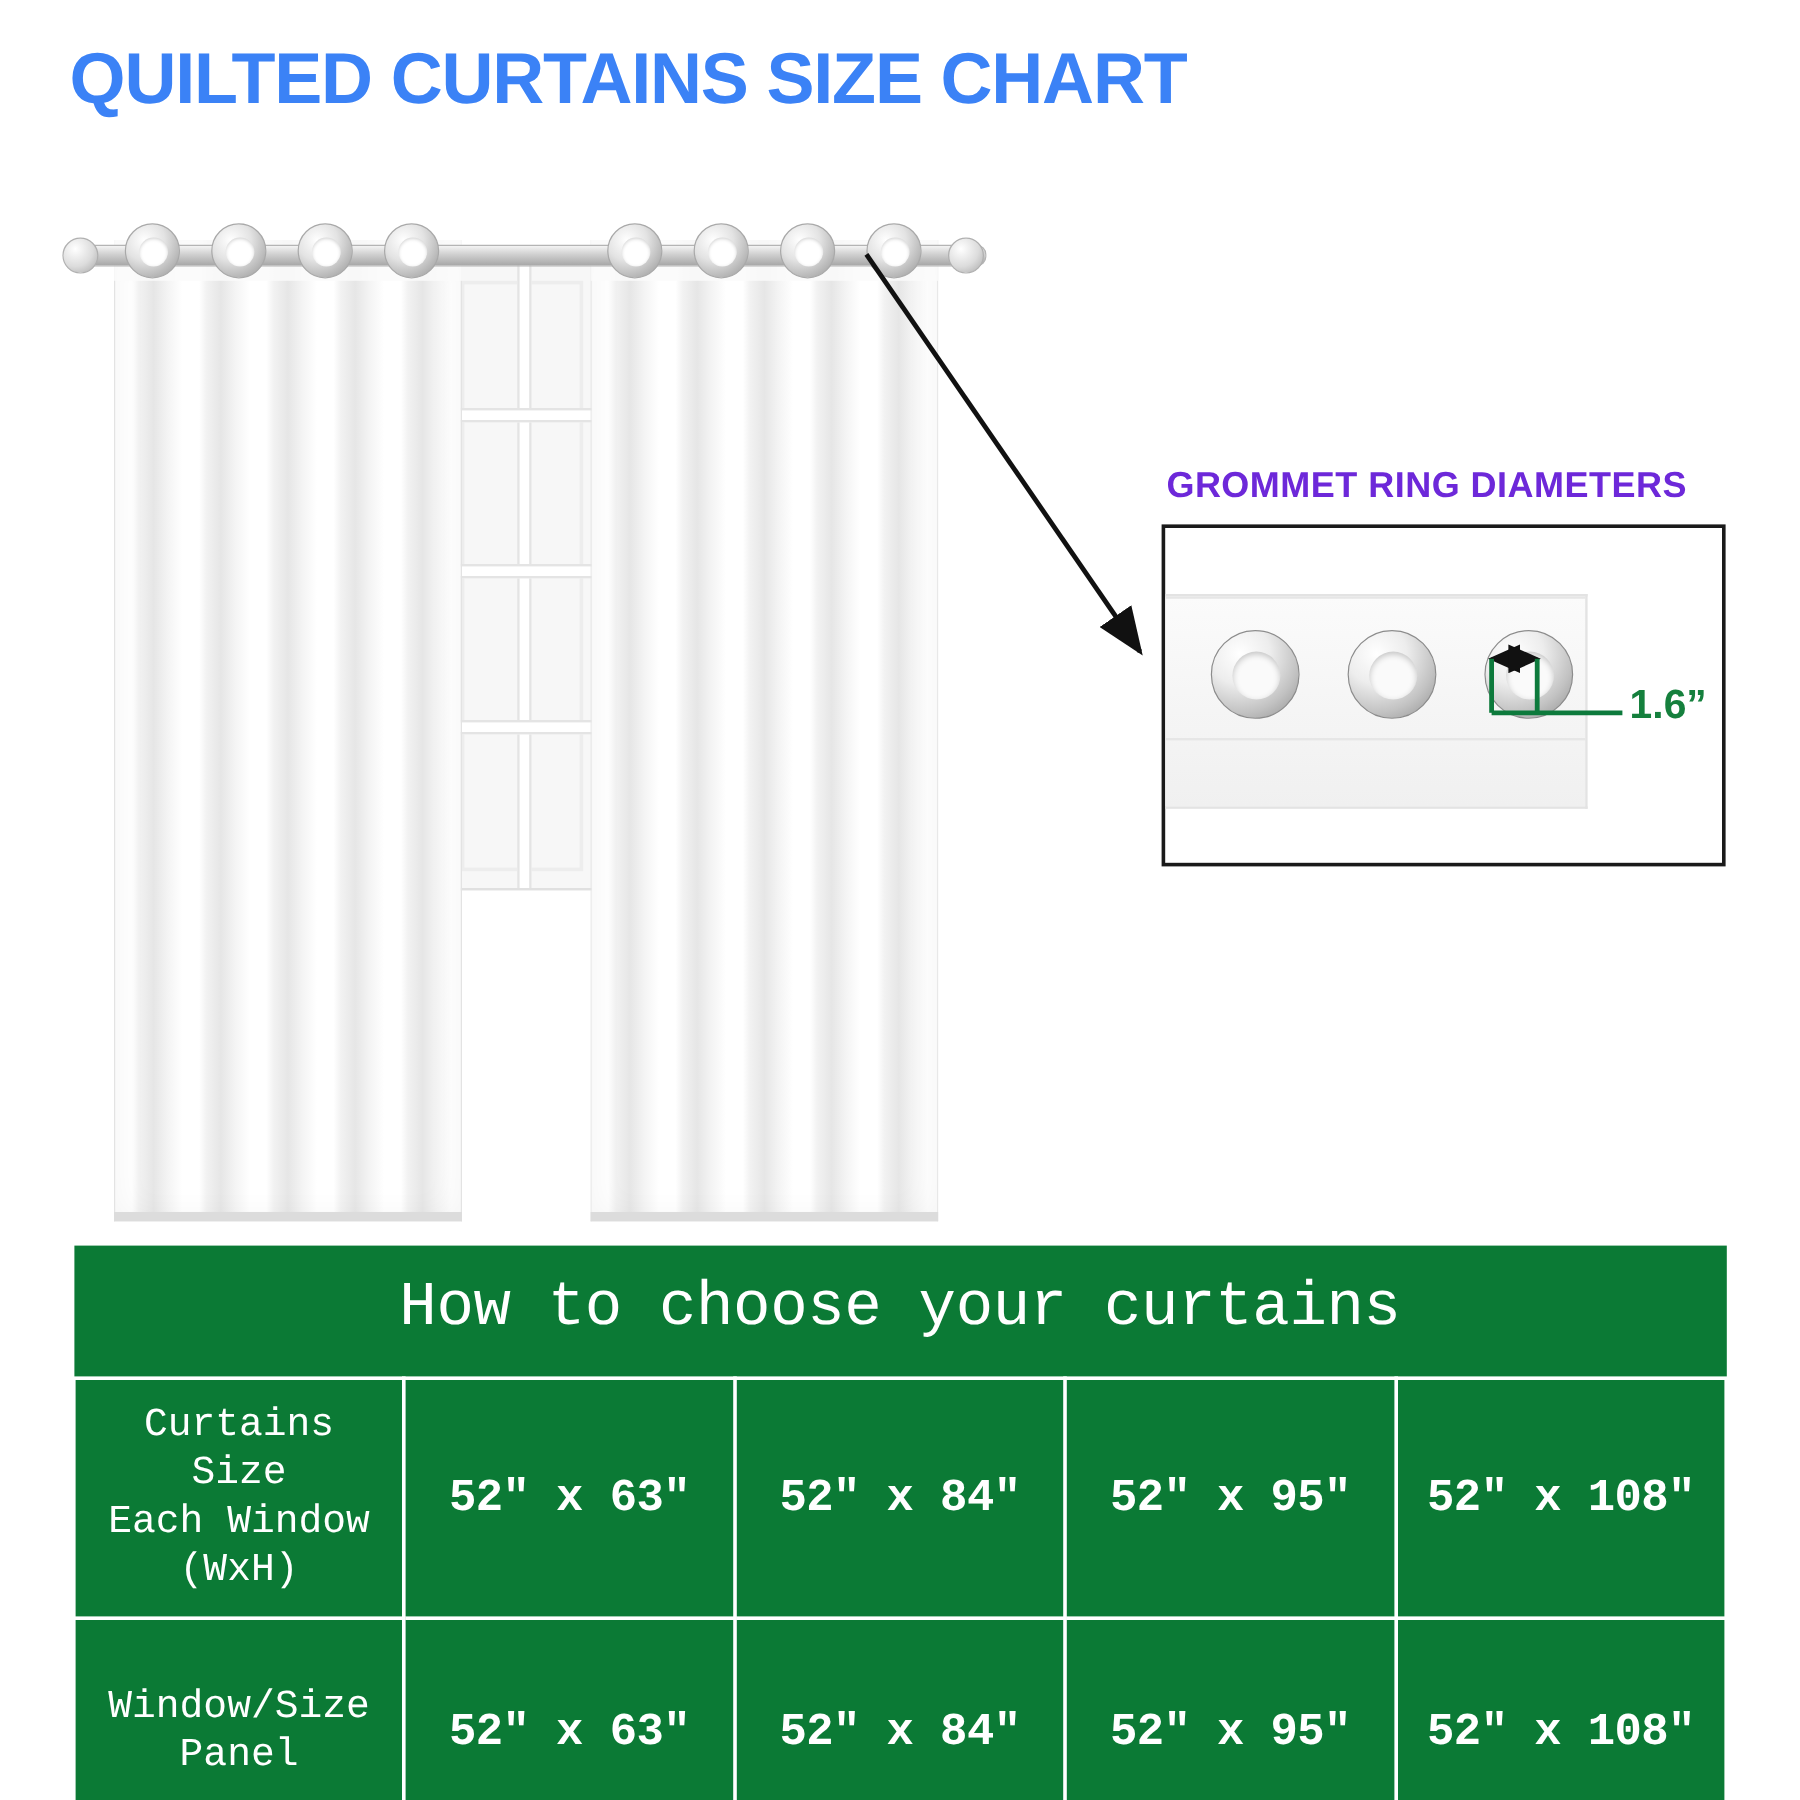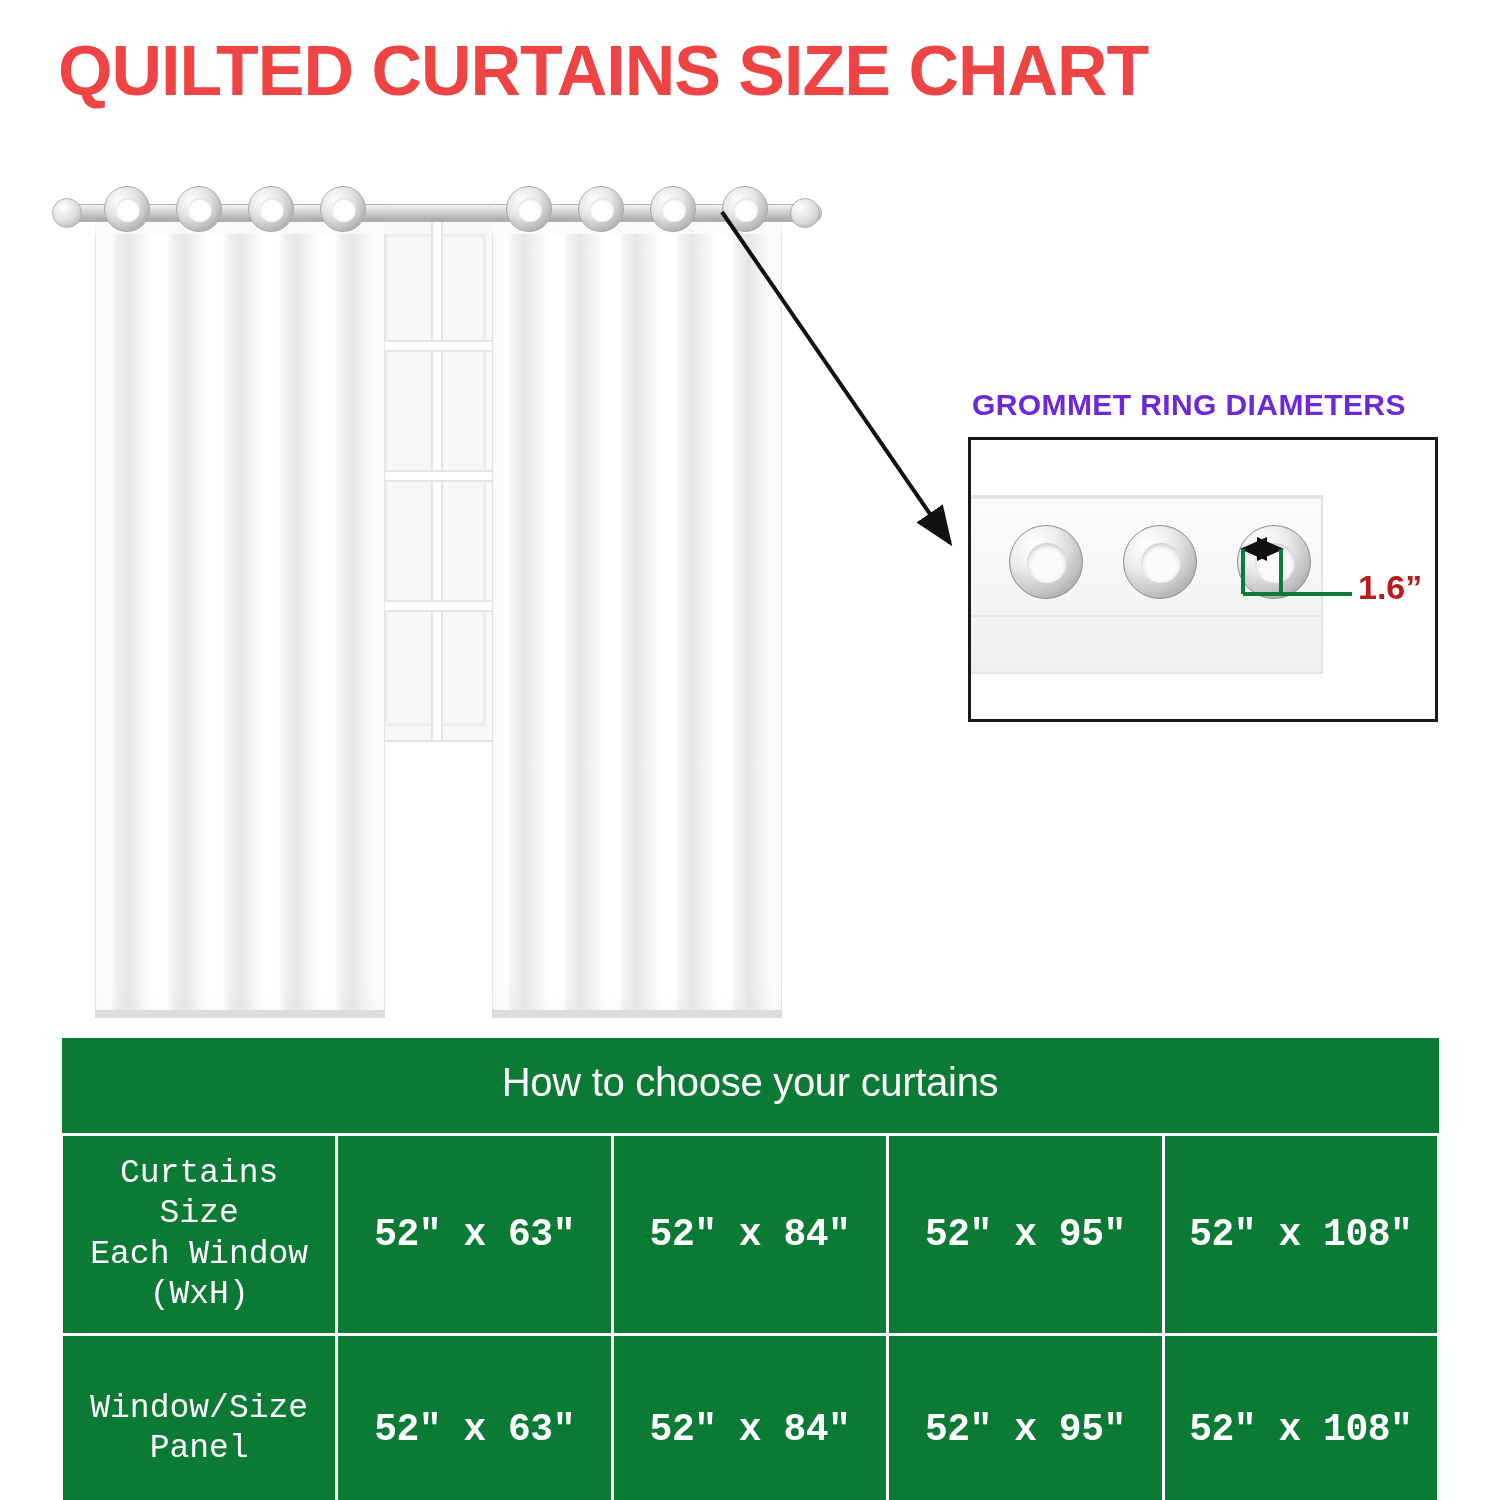--- a/index.html
+++ b/index.html
@@ -14,24 +14,24 @@
     font-family: "Liberation Sans", sans-serif;
     overflow: hidden;
   }
 
   
   .title {
     position: absolute;
     left: 58px;
     top: 36px;
     width: 1400px;
-    font-size: 70px;
+    font-size: 60px;
     font-weight: bold;
     letter-spacing: -1px;
-    color: #ef4444;
+    color: #3b82f6;
     line-height: 1.0;
     white-space: nowrap;
   }
 
   
   .illustration {
     position: absolute;
     left: 0;
     top: 160px;
     width: 930px;
@@ -219,21 +219,21 @@
   .detail-grommet.g1 { left: 38px; }
   .detail-grommet.g2 { left: 152px; }
   .detail-grommet.g3 { left: 266px; }
 
   .dim-label {
     position: absolute;
     left: 1358px;
     top: 568px;
     font-size: 34px;
     font-weight: bold;
-    color: #b91c1c;
+    color: #15803d;
     white-space: nowrap;
   }
 
   
   .table {
     position: absolute;
     left: 60px;
     top: 1038px;
     width: 1380px;
     border-collapse: collapse;
@@ -241,27 +241,28 @@
   }
   .table th, .table td {
     border: 3px solid #ffffff;
     background: #0b7a35;
     color: #ffffff;
     text-align: center;
     vertical-align: middle;
     font-family: "Liberation Sans", sans-serif;
   }
   .table .caption-cell {
-    font-size: 40px;
+    font-size: 52px;
     font-weight: normal;
     padding: 22px 0 28px 0;
     border-top: none;
     border-left: none;
     border-right: none;
     letter-spacing: -0.3px;
+    font-family: Liberation Mono, monospace;
   }
   .table .row-head {
     font-size: 33px;
     line-height: 1.22;
     padding: 18px 8px;
     width: 272px;
   }
   .table .val {
     font-size: 38px;
     font-weight: bold;

